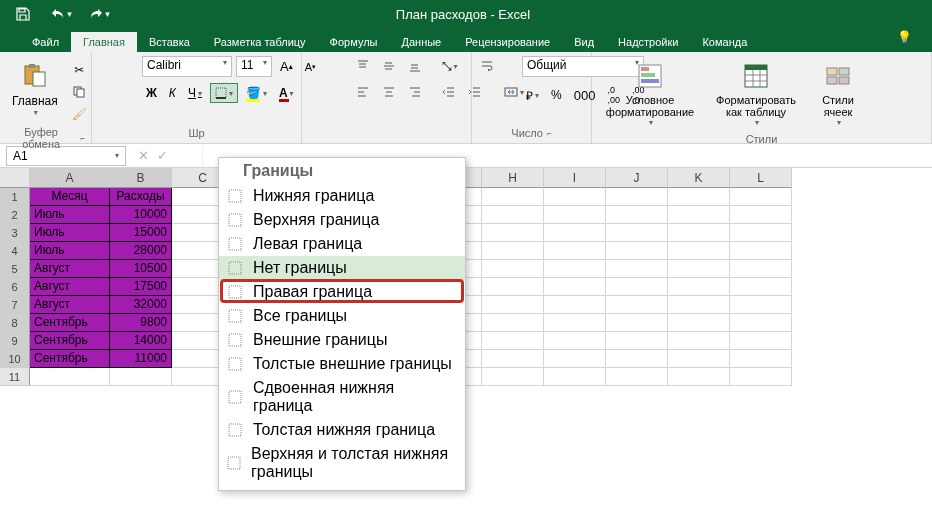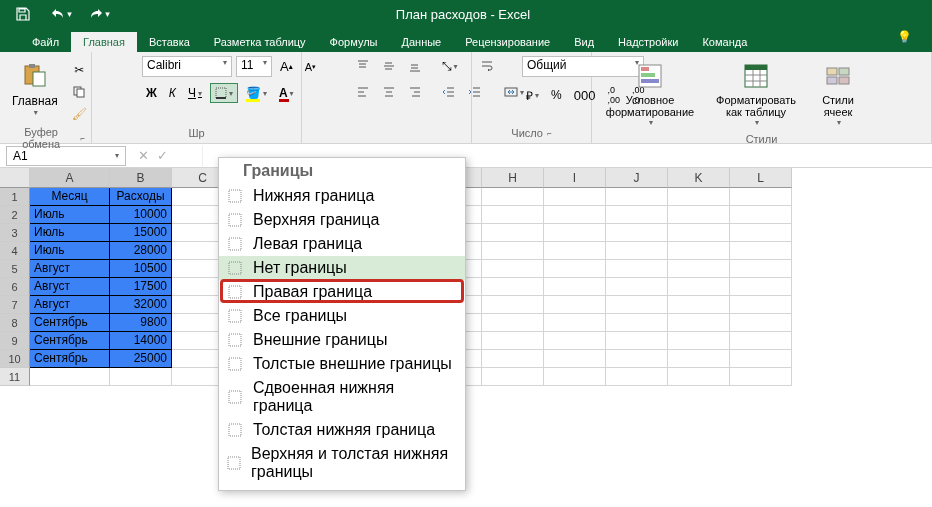--- a/index.html
+++ b/index.html
@@ -37,21 +37,21 @@
 
 .sheet { display: flex; background: #fff; }
 .corner { width: 30px; height: 20px; background: #e6e6e6; border-right: 1px solid #ccc; border-bottom: 1px solid #999; }
 .colhdrs { display: flex; }
 .colhdr { height: 20px; background: #e6e6e6; border-right: 1px solid #ccc; border-bottom: 1px solid #999; text-align: center; font-size: 12px; color: #444; line-height: 20px; }
 .colhdr.sel { background: #cfcfcf; }
 .rowhdr { width: 30px; height: 18px; background: #e6e6e6; border-right: 1px solid #999; border-bottom: 1px solid #ccc; text-align: center; font-size: 11px; color: #444; line-height: 18px; }
 .rowhdr.sel { background: #cfcfcf; }
 .gridrow { display: flex; }
 .cell { height: 18px; border-right: 1px solid #d4d4d4; border-bottom: 1px solid #d4d4d4; padding: 0 4px; font-size: 12px; line-height: 17px; overflow: hidden; white-space: nowrap; }
-.cell.dsel { background: #3b82f6; border-right: 1px solid #000; border-bottom: 1px solid #000; }
+.cell.dsel { background: #a21caf; border-right: 1px solid #000; border-bottom: 1px solid #000; }
 .cell.c-a { width: 80px; }
 .cell.c-b { width: 62px; text-align: right; }
 .cell.c-other { width: 62px; }
 .cell.center { text-align: center; }
 
 .borders-menu { position: absolute; left: 218px; top: 157px; width: 248px; background: #fff; border: 1px solid #c6c6c6; box-shadow: 2px 2px 8px rgba(0,0,0,0.25); z-index: 100; padding-bottom: 6px; }
 .bm-title { font-size: 16px; color: #666; padding: 4px 24px 4px; font-weight: 600; }
 .bm-item { display: flex; align-items: center; gap: 10px; padding: 3px 8px; font-size: 16px; cursor: pointer; }
 .bm-icon { width: 16px; height: 16px; display: inline-flex; align-items: center; justify-content: center; }
 .bm-icon svg { width: 14px; height: 14px; }
@@ -503,21 +503,21 @@
         <div class="cell c-other"></div>
         <div class="cell c-other"></div>
         <div class="cell c-other"></div>
         <div class="cell c-other"></div>
         <div class="cell c-other"></div>
         <div class="cell c-other"></div>
       </div>
       <div class="gridrow">
         <div class="rowhdr sel">10</div>
         <div class="cell c-a dsel">Сентябрь</div>
-        <div class="cell c-b dsel">25000</div>
+        <div class="cell c-b dsel">11000</div>
         <div class="cell c-other"></div>
         <div class="cell c-other"></div>
         <div class="cell c-other"></div>
         <div class="cell c-other"></div>
         <div class="cell c-other"></div>
         <div class="cell c-other"></div>
         <div class="cell c-other"></div>
         <div class="cell c-other"></div>
         <div class="cell c-other"></div>
         <div class="cell c-other"></div>

